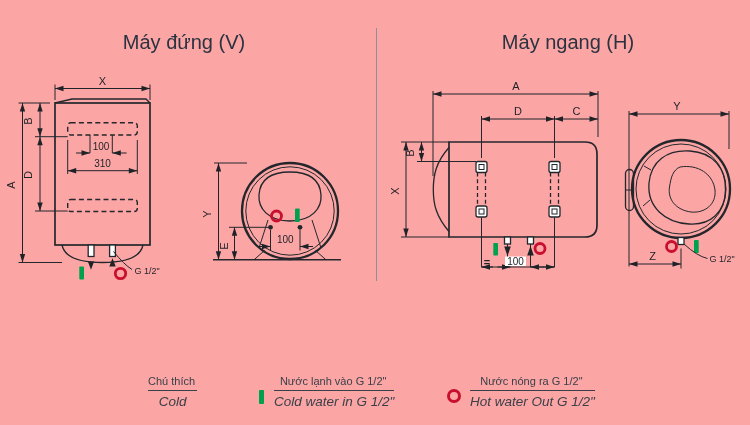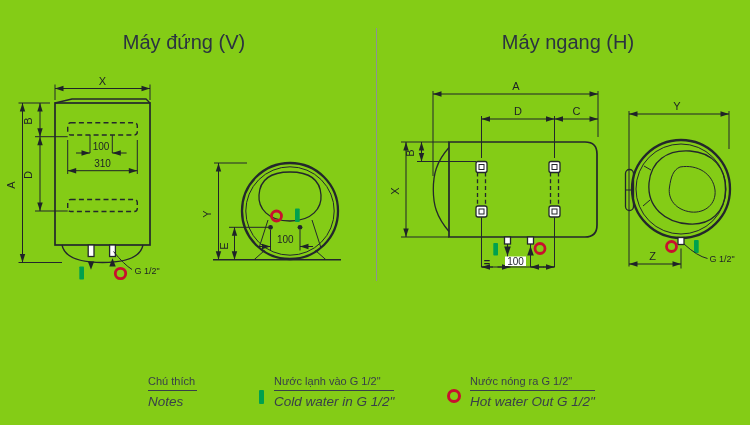--- a/index.html
+++ b/index.html
@@ -1,17 +1,17 @@
 <!DOCTYPE html>
 <html><head>
 <meta charset="utf-8">
 <style>
   html,body{margin:0;padding:0;background:#ffffff;}
-  .stage{position:relative;width:750px;height:425px;background:#84cc16;overflow:hidden;
-         font-family:"Liberation Sans",sans-serif;}
+  .stage{position:relative;width:750px;height:425px;background:#fca5a5;overflow:hidden;
+         font-family:"Liberation Sans",sans-serif;text-align:center;}
   svg text{font-family:"Liberation Sans",sans-serif;}
   .ttl{font-size:20px;font-weight:500;fill:#2b3340;}
   .lbl{font-size:11px;fill:#1d2126;}
   .num{font-size:10px;fill:#1d2126;}
   .port{font-size:9px;fill:#1d2126;}
   .eq{font-size:11px;font-weight:bold;fill:#1d2126;}
   .ol{fill:none;stroke:#23272c;stroke-width:1.7;}
   .ol2{fill:none;stroke:#23272c;stroke-width:1.3;}
   .thin{fill:none;stroke:#23272c;stroke-width:1;}
   .dash{fill:none;stroke:#23272c;stroke-width:1.4;stroke-dasharray:5 3.2;}
@@ -195,21 +195,21 @@
     <path class="thin" d="M681,248.5 V268.5"></path>
     <line class="dim" x1="629" y1="264" x2="681" y2="264" marker-start="url(#mas)" marker-end="url(#ma)"></line>
     <text class="lbl" x="652.5" y="259.5" text-anchor="middle">Z</text>
   </g>
 </svg>
 
   
   <div>
     <div class="legend-block" style="left:148px;top:375px;">
       <div class="lg-vi">Chú thích</div>
-      <div class="lg-en">Notes</div>
+      <div class="lg-en">Cold</div>
     </div>
     <div class="lg-bar" style="left:259px;top:390px;"></div>
     <div class="legend-block" style="left:274px;top:375px;">
       <div class="lg-vi">Nước lạnh vào G 1/2"</div>
       <div class="lg-en">Cold water in G 1/2"</div>
     </div>
     <div class="lg-ring" style="left:447px;top:389px;"></div>
     <div class="legend-block" style="left:470px;top:375px;">
       <div class="lg-vi">Nước nóng ra G 1/2"</div>
       <div class="lg-en">Hot water Out G 1/2"</div>

